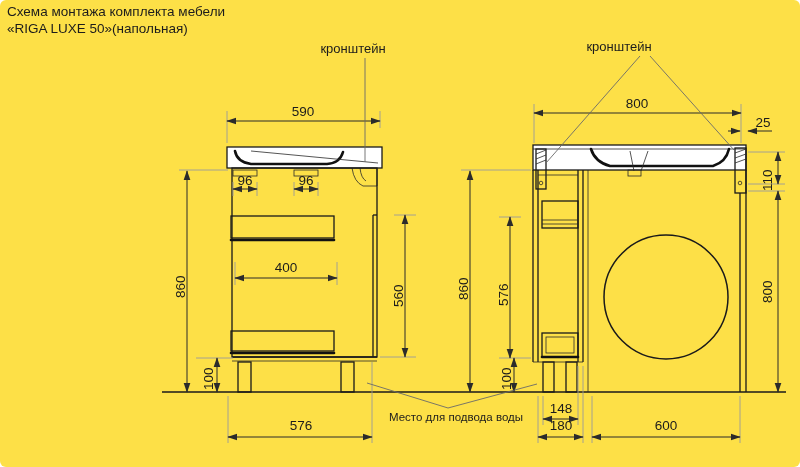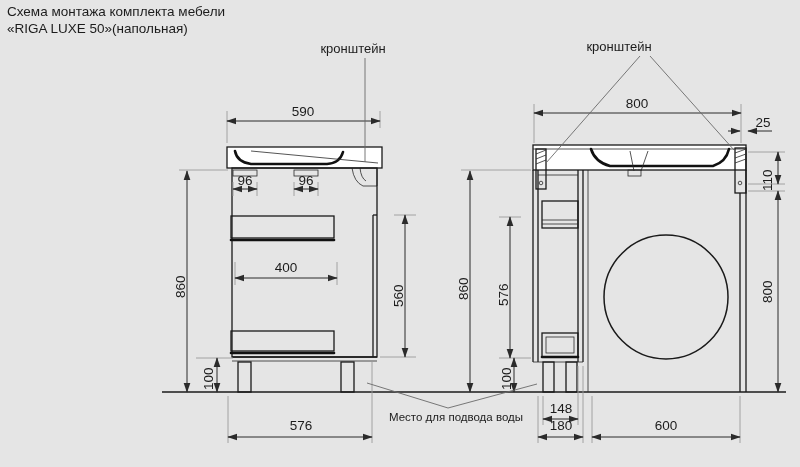--- a/index.html
+++ b/index.html
@@ -1,17 +1,17 @@
 <!DOCTYPE html>
 <html><head>
 <meta charset="utf-8">
 <style>
   html,body{margin:0;padding:0;background:#fff;}
-  #stage{position:relative;width:800px;height:467px;background:#e5e5e5;overflow:hidden;
-         font-family:"Liberation Sans", sans-serif;}
+  #stage{position:relative;width:800px;height:467px;background:#fde047;overflow:hidden;
+         font-family:"Liberation Sans", sans-serif;border-radius:6px;}
   #title-block{position:absolute;left:7px;top:4px;color:#1c1c1c;font-size:13.5px;line-height:16.5px;}
   #title-block p{margin:0;}
   svg{position:absolute;left:0;top:0;}
   .ol{stroke:#1a1a1a;stroke-width:1.3;fill:none;}
   .olf{stroke:#1a1a1a;stroke-width:1.3;fill:#ffffff;}
   .bold{stroke:#111111;stroke-width:2.6;fill:none;stroke-linecap:round;}
   .thin{stroke:#2a2a2a;stroke-width:0.8;fill:none;}
   .dim{stroke:#2b2b2b;stroke-width:1;fill:none;}
   .ext{stroke:#9a9a9a;stroke-width:0.9;fill:none;}
   .ldr{stroke:#6a6a6a;stroke-width:0.9;fill:none;}

